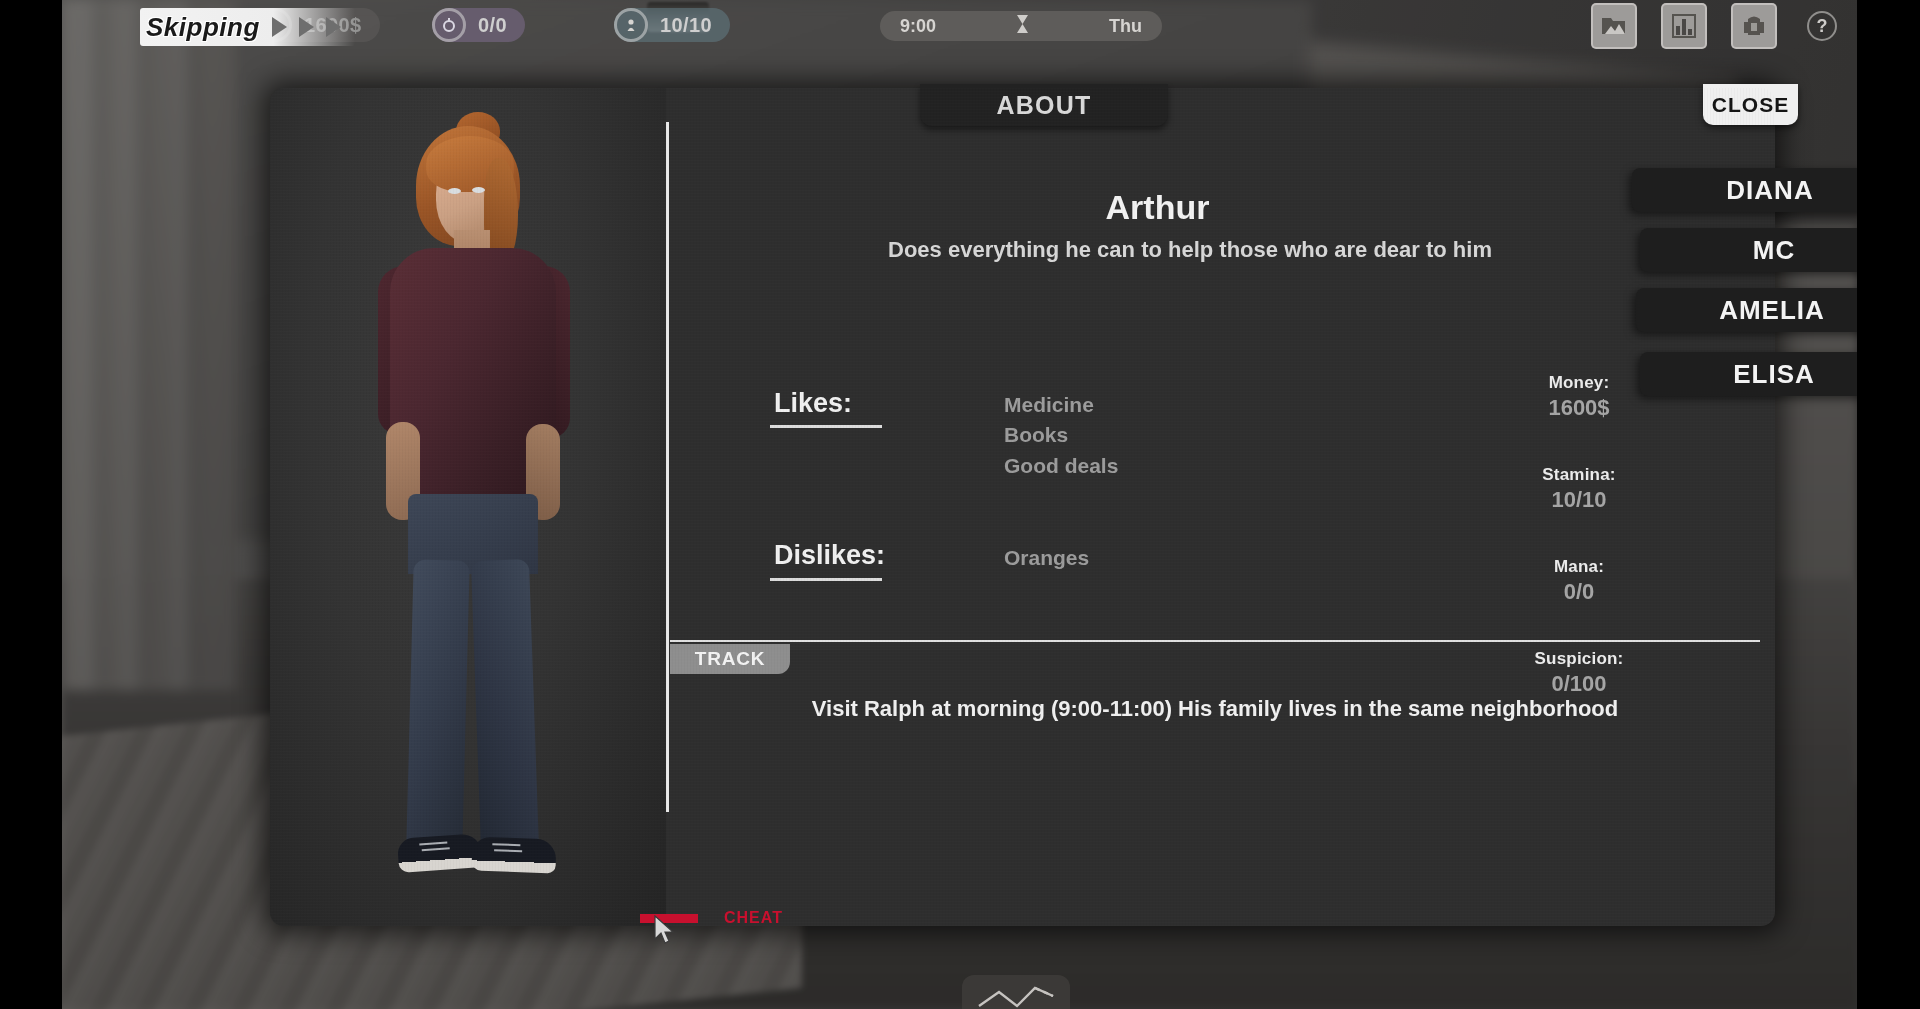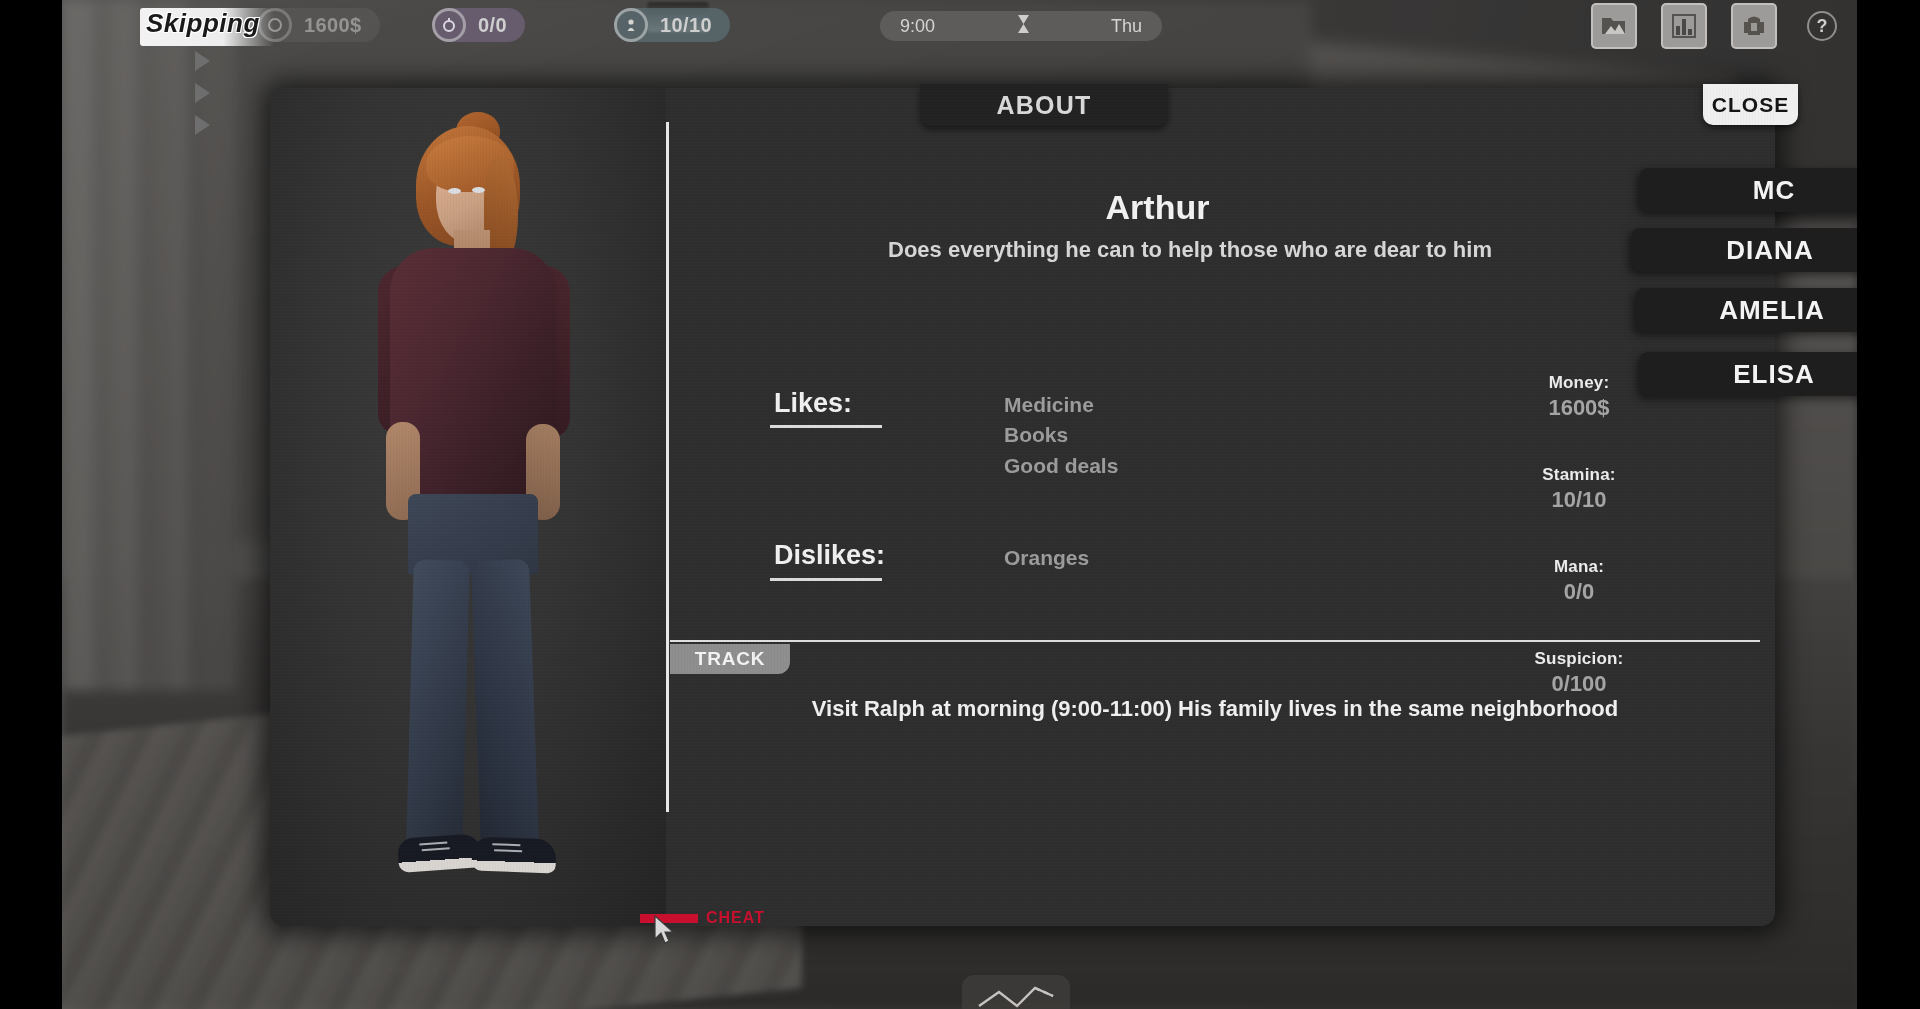--- a/index.html
+++ b/index.html
@@ -73,38 +73,37 @@
   .hud-stam { position:absolute; left:552px; top:8px; background:rgba(96,118,126,.62); }
   .hud-val{ margin-left:2px; }
 
   
   .skipping{
     position:absolute; left:78px; top:8px; height:38px;
     display:flex; align-items:center; gap:12px;
     padding:0 14px 0 6px;
     background:linear-gradient(90deg,#f2f2f2 0%,#ededed 62%,rgba(237,237,237,0) 100%);
     border-radius:3px;
-    flex-direction:column;
   }
   .skipping .lbl{
     font-size:26px; font-weight:800; font-style:italic; color:#1a1a1a;
     text-shadow:1px 1px 0 #fff, -1px -1px 0 #fff, 1px -1px 0 #fff, -1px 1px 0 #fff;
     letter-spacing:.5px;
   }
   .tri{
     width:0;height:0;border-left:15px solid #6e6e6e;
     border-top:10px solid transparent;border-bottom:10px solid transparent;
   }
 
   
   .clockbar{
     position:absolute; left:818px; top:11px; width:282px; height:30px;
     background:rgba(104,101,98,.72); border-radius:15px;
     display:flex; align-items:center; justify-content:space-between;
-    padding:0 20px; color:#d6d4d1; font-size:18px; font-weight:400;
+    padding:0 20px; color:#d6d4d1; font-size:18px; font-weight:700;
   }
   .hourglass{ font-size:17px; color:#cfcdca; }
 
   
   .topicons{ position:absolute; right:20px; top:3px; display:flex; align-items:center; gap:24px; }
   .ticon{
     width:46px; height:46px; border-radius:5px;
     background:rgba(198,196,193,.72); border:2px solid rgba(225,223,220,.55);
     display:flex; align-items:center; justify-content:center;
     color:#4a4846;
@@ -265,21 +264,21 @@
     display:flex; align-items:center; justify-content:center;
     color:#f3f3f3; font-size:26px; font-weight:700; letter-spacing:1px;
     box-shadow:-3px 3px 8px rgba(0,0,0,.5);
   }
   .rail-btn.r0{ width:268px; margin-left:8px; }
   .rail-btn.r1{ width:276px; margin-left:0px; }
   .rail-btn.r2{ width:272px; margin-left:4px; }
   .rail-btn.r3{ width:268px; margin-left:8px;margin-top:20px; }
 
   
-  .cheat-wrap{ position:absolute; left:578px; top:909px; display:flex; align-items:center; }
+  .cheat-wrap{ position:absolute; left:578px; top:909px; display:flex; align-items:center;gap:18px; }
   .cheat-bar{ width:58px; height:9px; background:#c8102e; }
   .cheat-lbl{ color:#c8102e; font-size:16px; font-weight:800; letter-spacing:1px; margin-left:8px; }
 
   
   .cursor{ position:absolute; left:592px; top:915px; width:22px; height:30px; }
 
   
   .mapbtn{
     position:absolute; left:900px; bottom:-12px; width:108px; height:46px;
     background:rgba(62,60,58,.85); border-radius:12px;
@@ -459,22 +458,22 @@
           </div>
         </div>
 
         <div class="track-rule"></div>
         <div class="track-tab">TRACK</div>
         <div class="track-text">Visit Ralph at morning (9:00-11:00) His family lives in the same neighborhood</div>
       </div>
     </div>
 
     <div class="rail">
+      <div class="rail-btn r1">DIANA</div>
       <div class="rail-btn r0">MC</div>
-      <div class="rail-btn r1">DIANA</div>
       <div class="rail-btn r2">AMELIA</div>
       <div class="rail-btn r3">ELISA</div>
     </div>
 
     <div class="cheat-wrap">
       <div class="cheat-bar"></div>
       <div class="cheat-lbl">CHEAT</div>
     </div>
     <div class="cursor">
       <svg width="22" height="30" viewBox="0 0 22 30">

